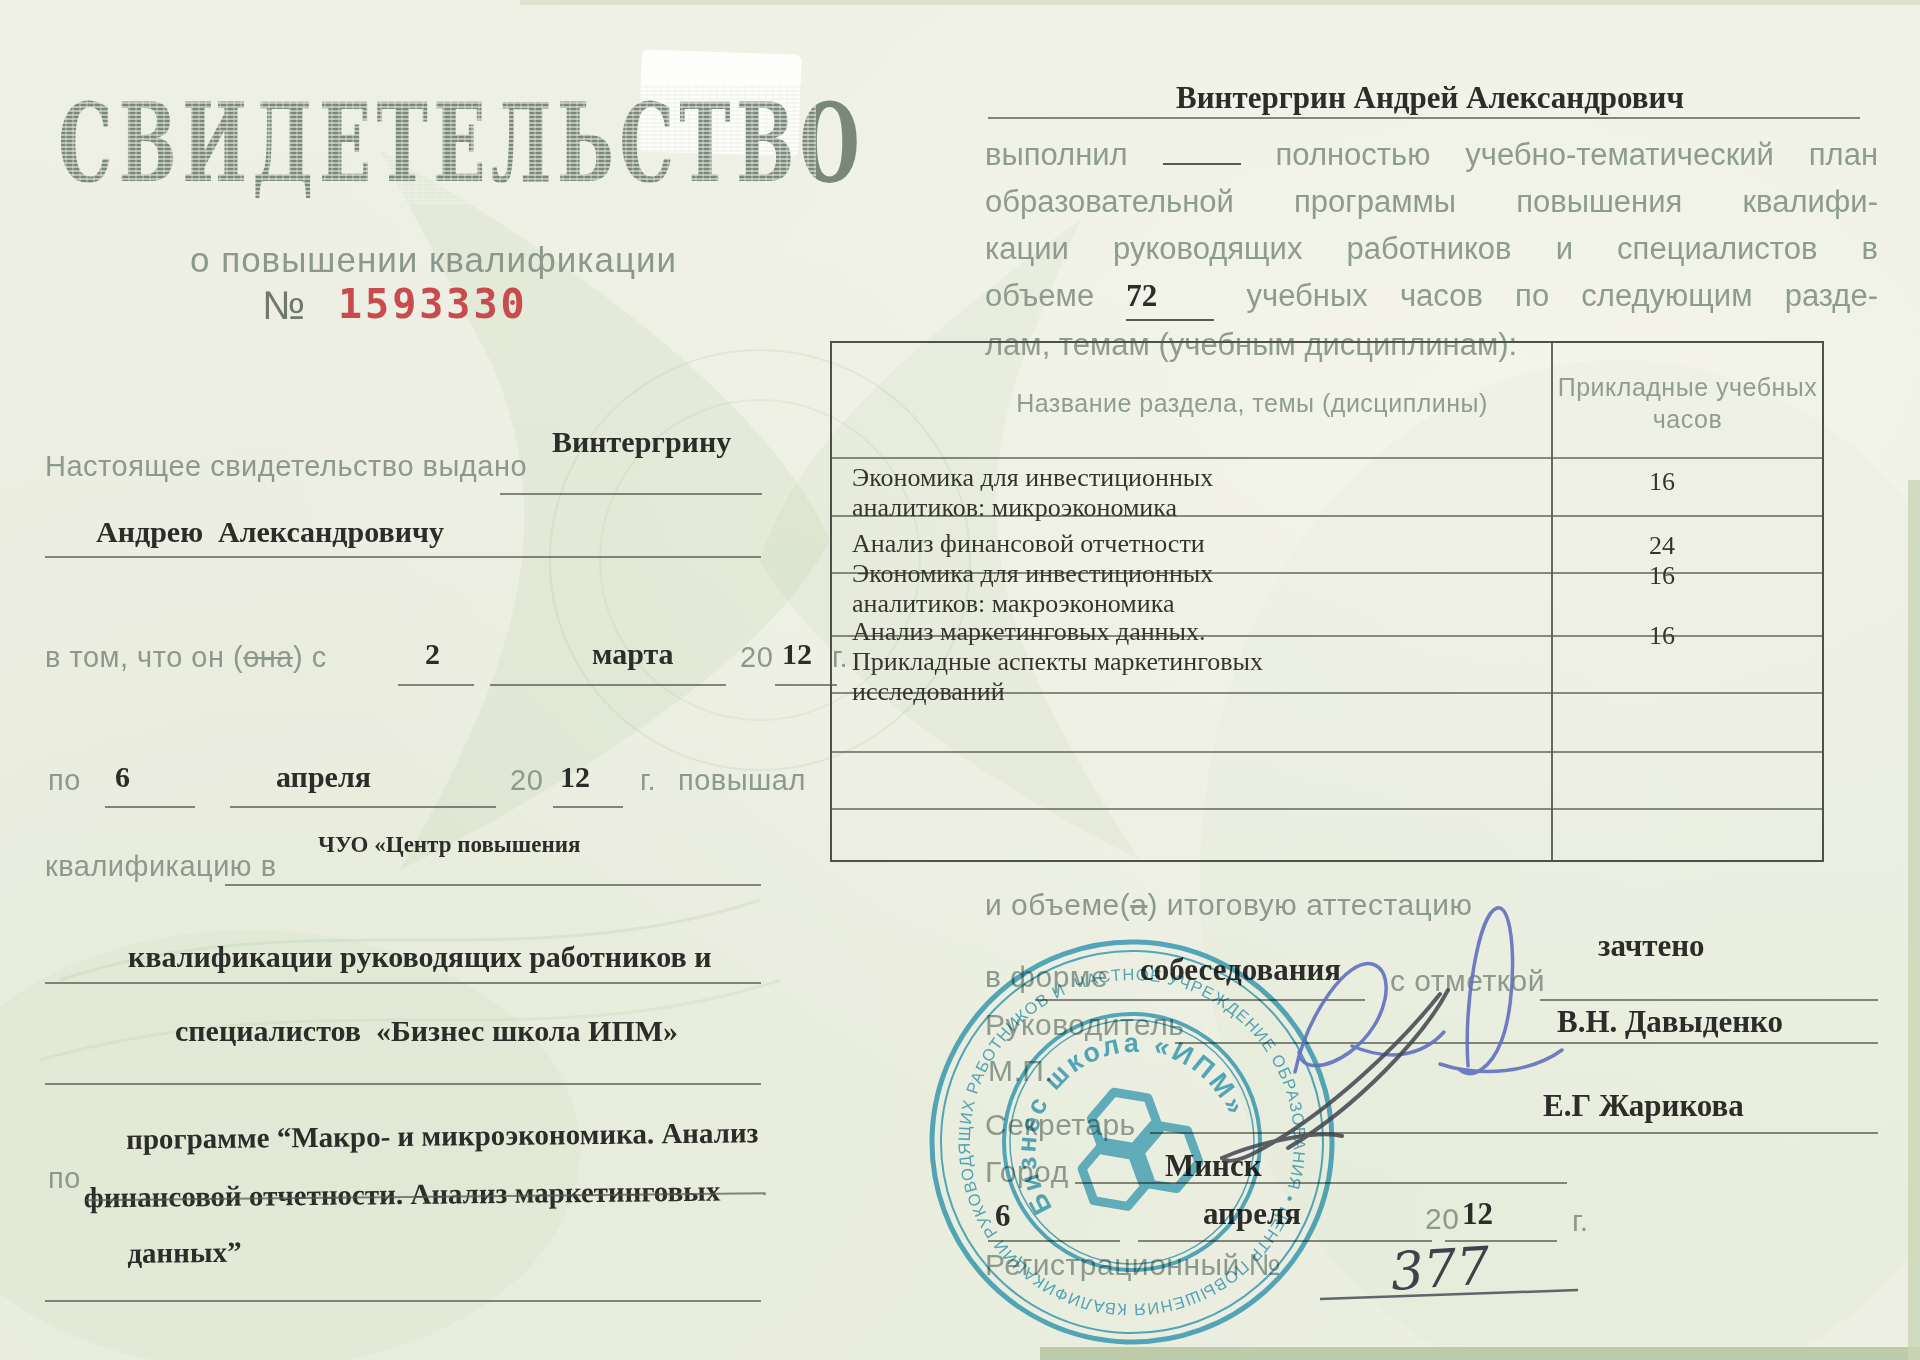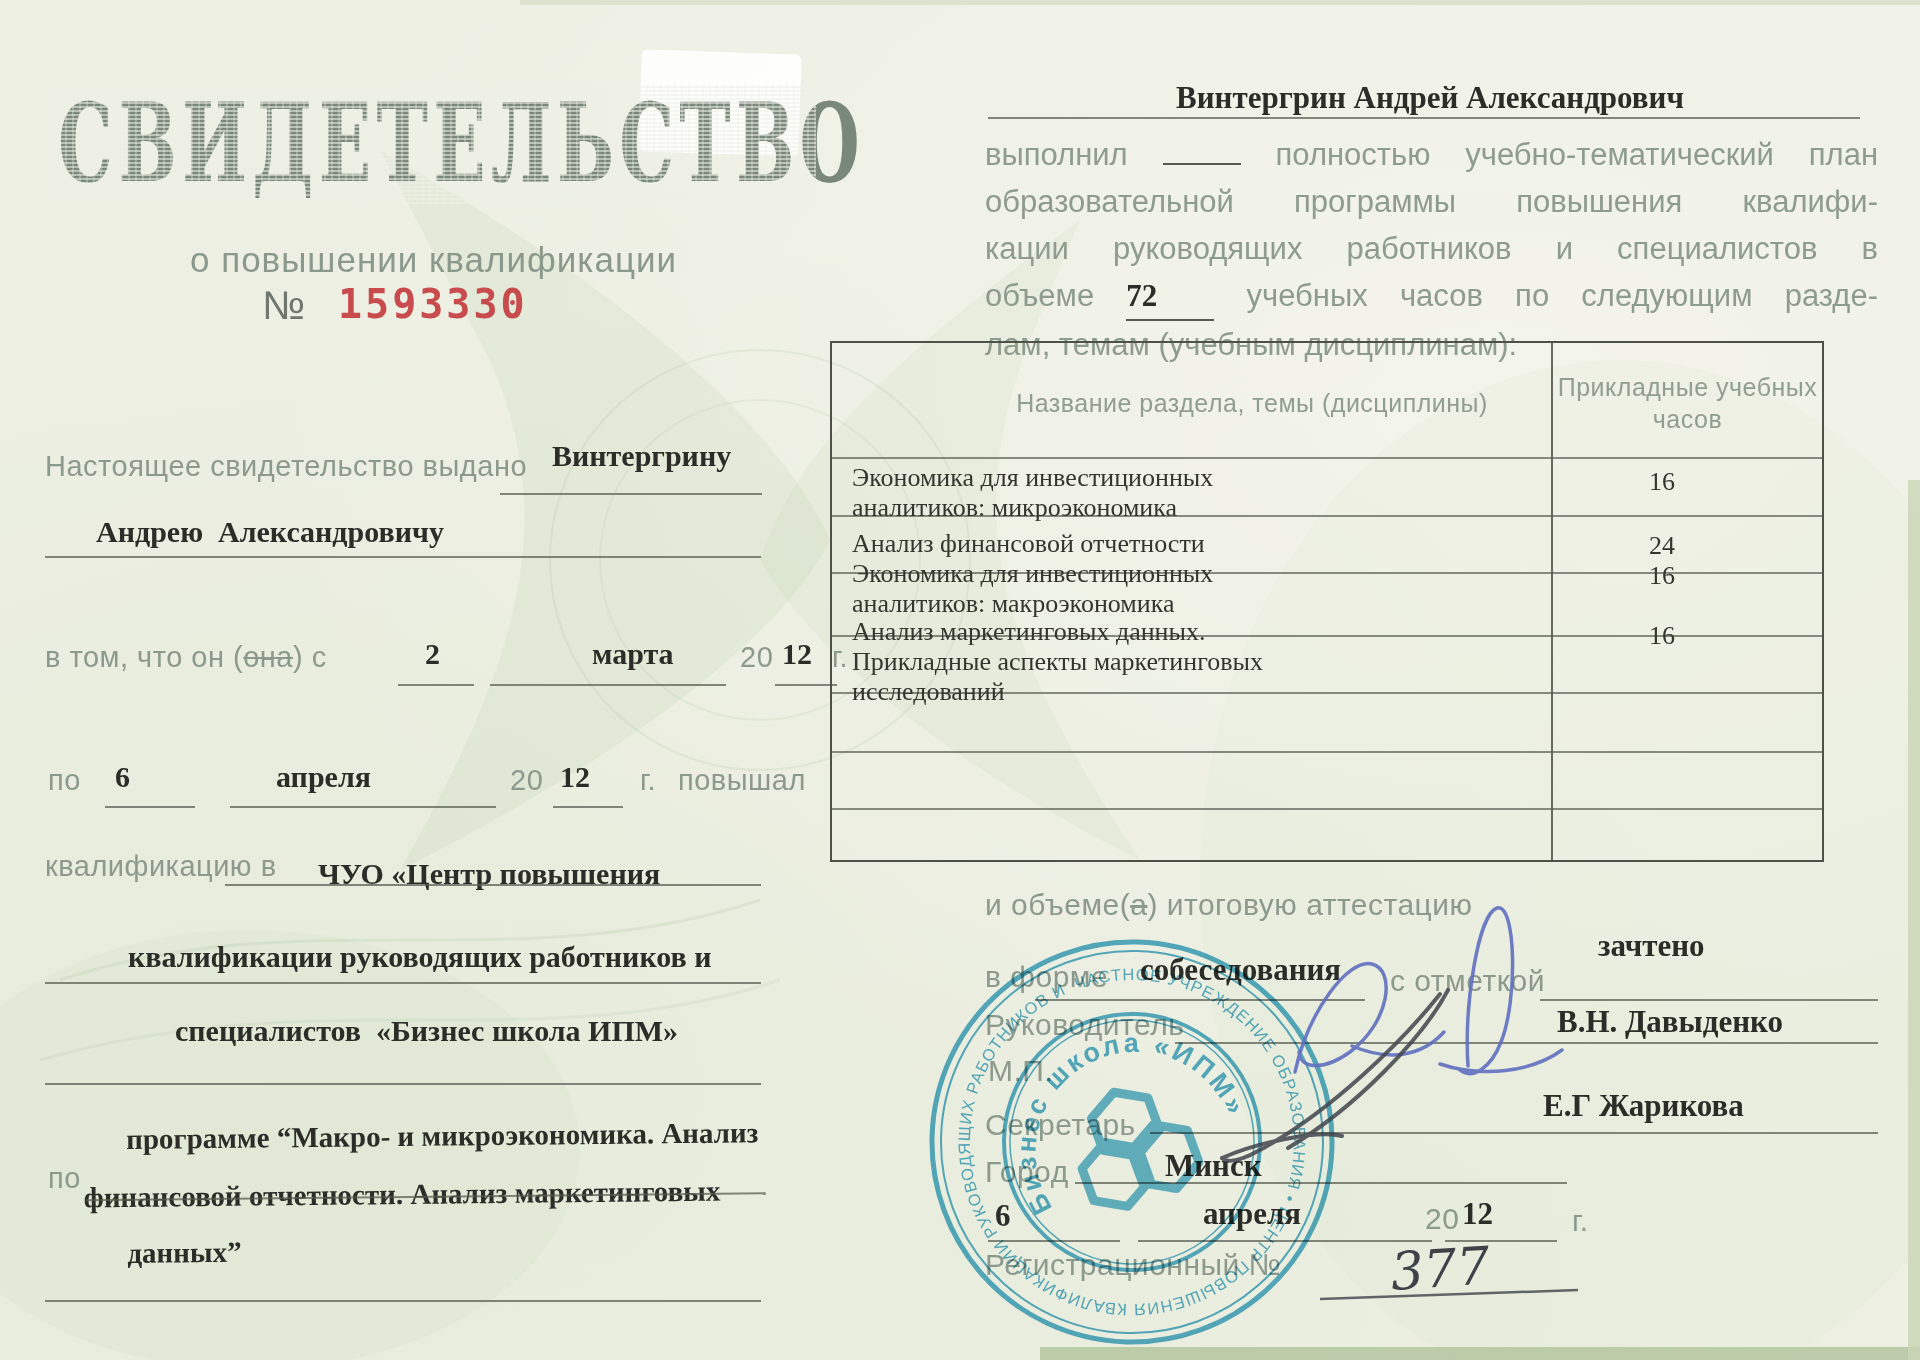--- a/index.html
+++ b/index.html
@@ -63,21 +63,21 @@
   <div class="abs" style="left:520px;top:0;width:1400px;height:5px;background:#dde2cf;"></div>
   <div class="patch" style="left:640px;top:52px;width:160px;height:102px;transform:rotate(2deg);"></div>
 
   <div class="title">СВИДЕТЕЛЬСТВО</div>
   <div class="hatch"></div>
   <div class="subtitle">о повышении квалификации</div>
   <div class="numsign">№</div>
   <div class="numval">1593330</div>
 
   <div class="lbl" style="left:45px;top:450px;">Настоящее свидетельство выдано</div>
-  <div class="val" style="left:552px;top:439px;">Винтергрину</div>
+  <div class="val" style="left:552px;top:425px;">Винтергрину</div>
   <div class="rule" style="left:500px;top:493px;width:262px;"></div>
   <div class="val" style="left:96px;top:515px;">Андрею  Александровичу</div>
   <div class="rule" style="left:45px;top:556px;width:716px;"></div>
 
   <div class="lbl" style="left:45px;top:641px;">
     <span>в том, что он (</span><span class="strike">она</span><span>) с</span>
   </div>
   <div class="val" style="left:425px;top:637px;">2</div>
   <div class="val" style="left:592px;top:637px;">марта</div>
   <div class="lbl" style="left:740px;top:641px;">20</div>
@@ -92,21 +92,21 @@
   <div class="val" style="left:276px;top:760px;">апреля</div>
   <div class="lbl" style="left:510px;top:764px;">20</div>
   <div class="val" style="left:560px;top:760px;">12</div>
   <div class="lbl" style="left:640px;top:764px;">г.</div>
   <div class="lbl" style="left:678px;top:764px;">повышал</div>
   <div class="rule" style="left:105px;top:806px;width:90px;"></div>
   <div class="rule" style="left:230px;top:806px;width:266px;"></div>
   <div class="rule" style="left:553px;top:806px;width:70px;"></div>
 
   <div class="lbl" style="left:45px;top:850px;">квалификацию в</div>
-  <div class="val" style="left:318px;top:857px;font-size:30px;">ЧУО «Центр повышения</div>
+  <div class="val" style="left:318px;top:832px;font-size:23px;">ЧУО «Центр повышения</div>
   <div class="rule" style="left:225px;top:884px;width:536px;"></div>
   <div class="val" style="left:128px;top:940px;">квалификации руководящих работников и</div>
   <div class="rule" style="left:45px;top:982px;width:716px;"></div>
   <div class="val" style="left:175px;top:1014px;">специалистов  «Бизнес школа ИПМ»</div>
   <div class="rule" style="left:45px;top:1083px;width:716px;"></div>
 
   <div class="lbl" style="left:48px;top:1162px;">по</div>
   <div class="abs" style="left:0;top:0;width:800px;height:1300px;transform:rotate(-0.6deg);">
     <div class="val" style="left:121px;top:1120px;font-size:29px;">программе “Макро- и микроэкономика. Анализ</div>
     <div class="val" style="left:78px;top:1178px;font-size:29px;">финансовой отчетности. Анализ маркетинговых</div>

